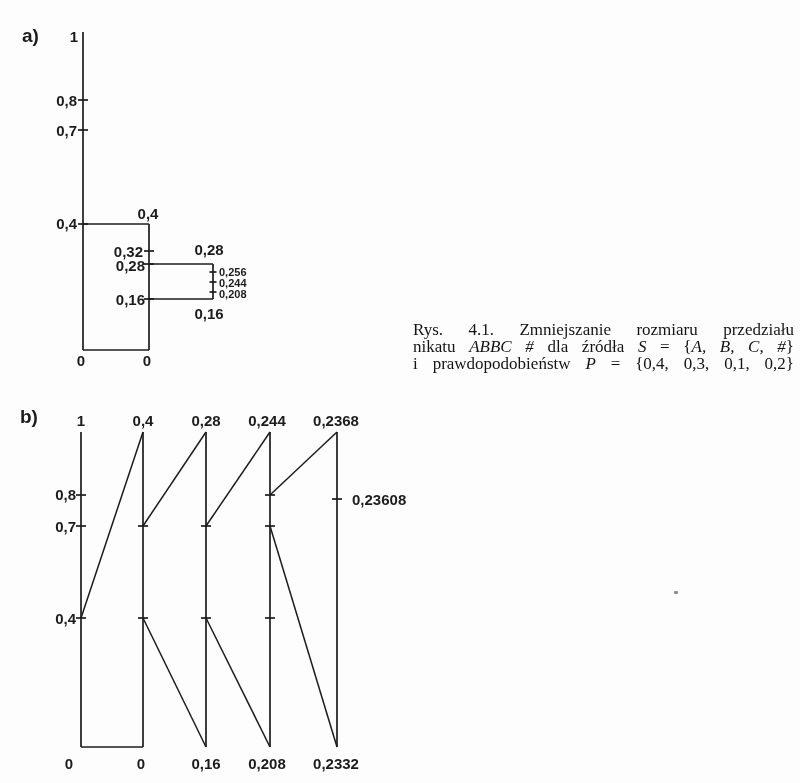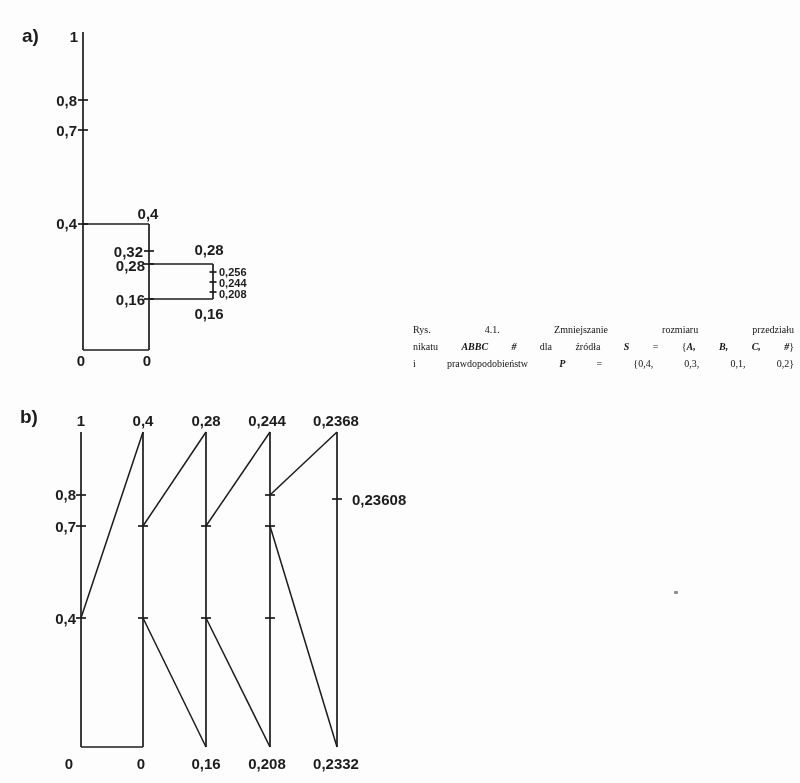--- a/index.html
+++ b/index.html
@@ -1,23 +1,23 @@
 <!DOCTYPE html>
 <html><head>
 <meta charset="utf-8">
 <style>
   html,body{margin:0;padding:0;background:#fff;}
   .page{position:relative;width:800px;height:783px;background:#fdfdfd;overflow:hidden;
         font-family:"Liberation Sans",sans-serif;}
   #fig{position:absolute;left:0;top:0;}
   #fig text{font-family:"Liberation Sans",sans-serif;font-weight:700;fill:#1c1c1c;}
   #caption{position:absolute;left:413px;top:321px;width:381px;
-           font-family:"Liberation Serif",serif;font-size:10px;line-height:17px;color:#141414;}
+           font-family:"Liberation Serif",serif;font-size:17px;line-height:17px;color:#141414;}
   .caption-line{text-align:justify;text-align-last:justify;white-space:normal;}
-  .caption-line .it{font-style:italic;font-weight:bold;}
+  .caption-line .it{font-style:italic;}
   #artifact{position:absolute;width:4px;height:3px;background:#8a8f94;border-radius:1px;}
 </style>
 </head>
 <body>
 
 <div class="page">
   <svg id="fig" width="800" height="783" viewBox="0 0 800 783">
       <line x1="83" y1="32" x2="83" y2="350" stroke="#1c1c1c" stroke-width="1.7" stroke-linecap="butt"></line>
       <line x1="149" y1="224" x2="149" y2="350" stroke="#1c1c1c" stroke-width="1.7" stroke-linecap="butt"></line>
       <line x1="213" y1="264" x2="213" y2="299" stroke="#1c1c1c" stroke-width="1.7" stroke-linecap="butt"></line>

